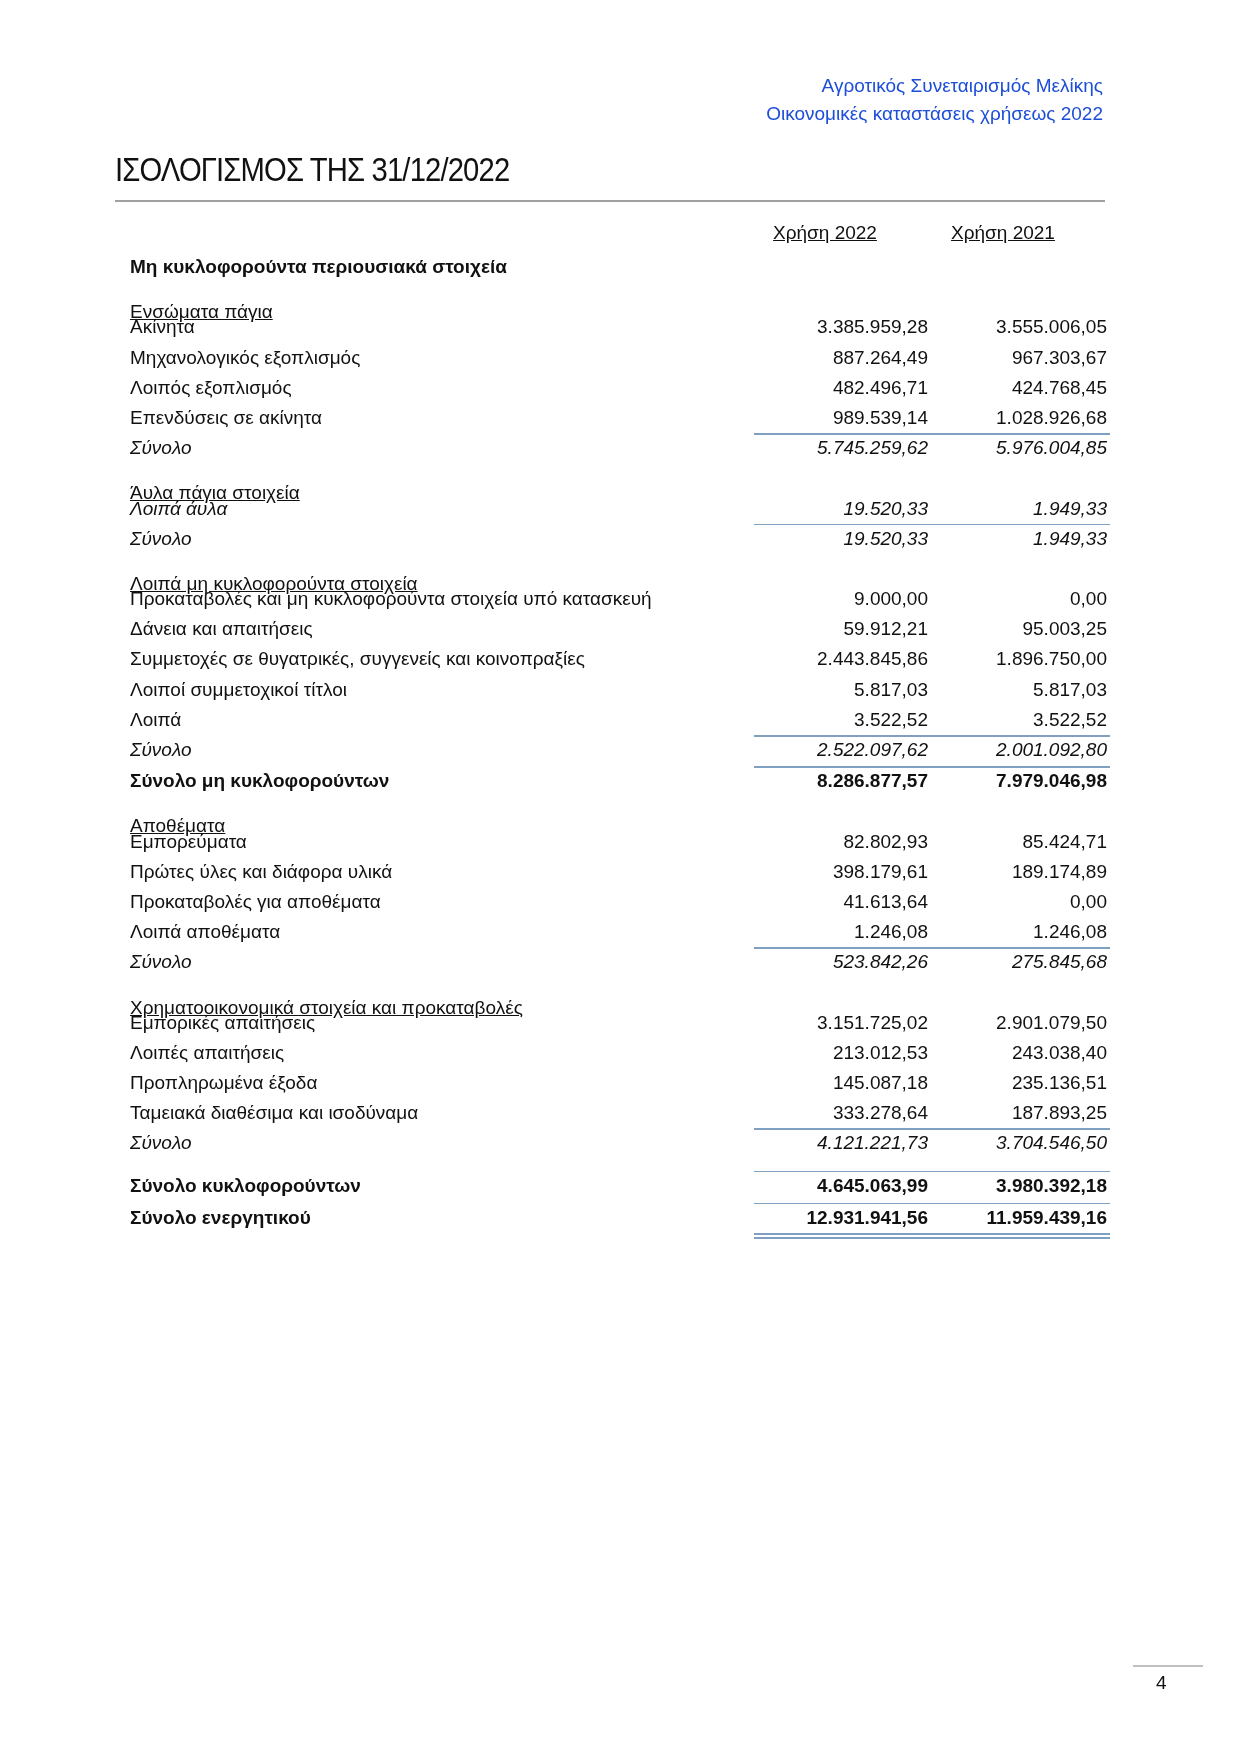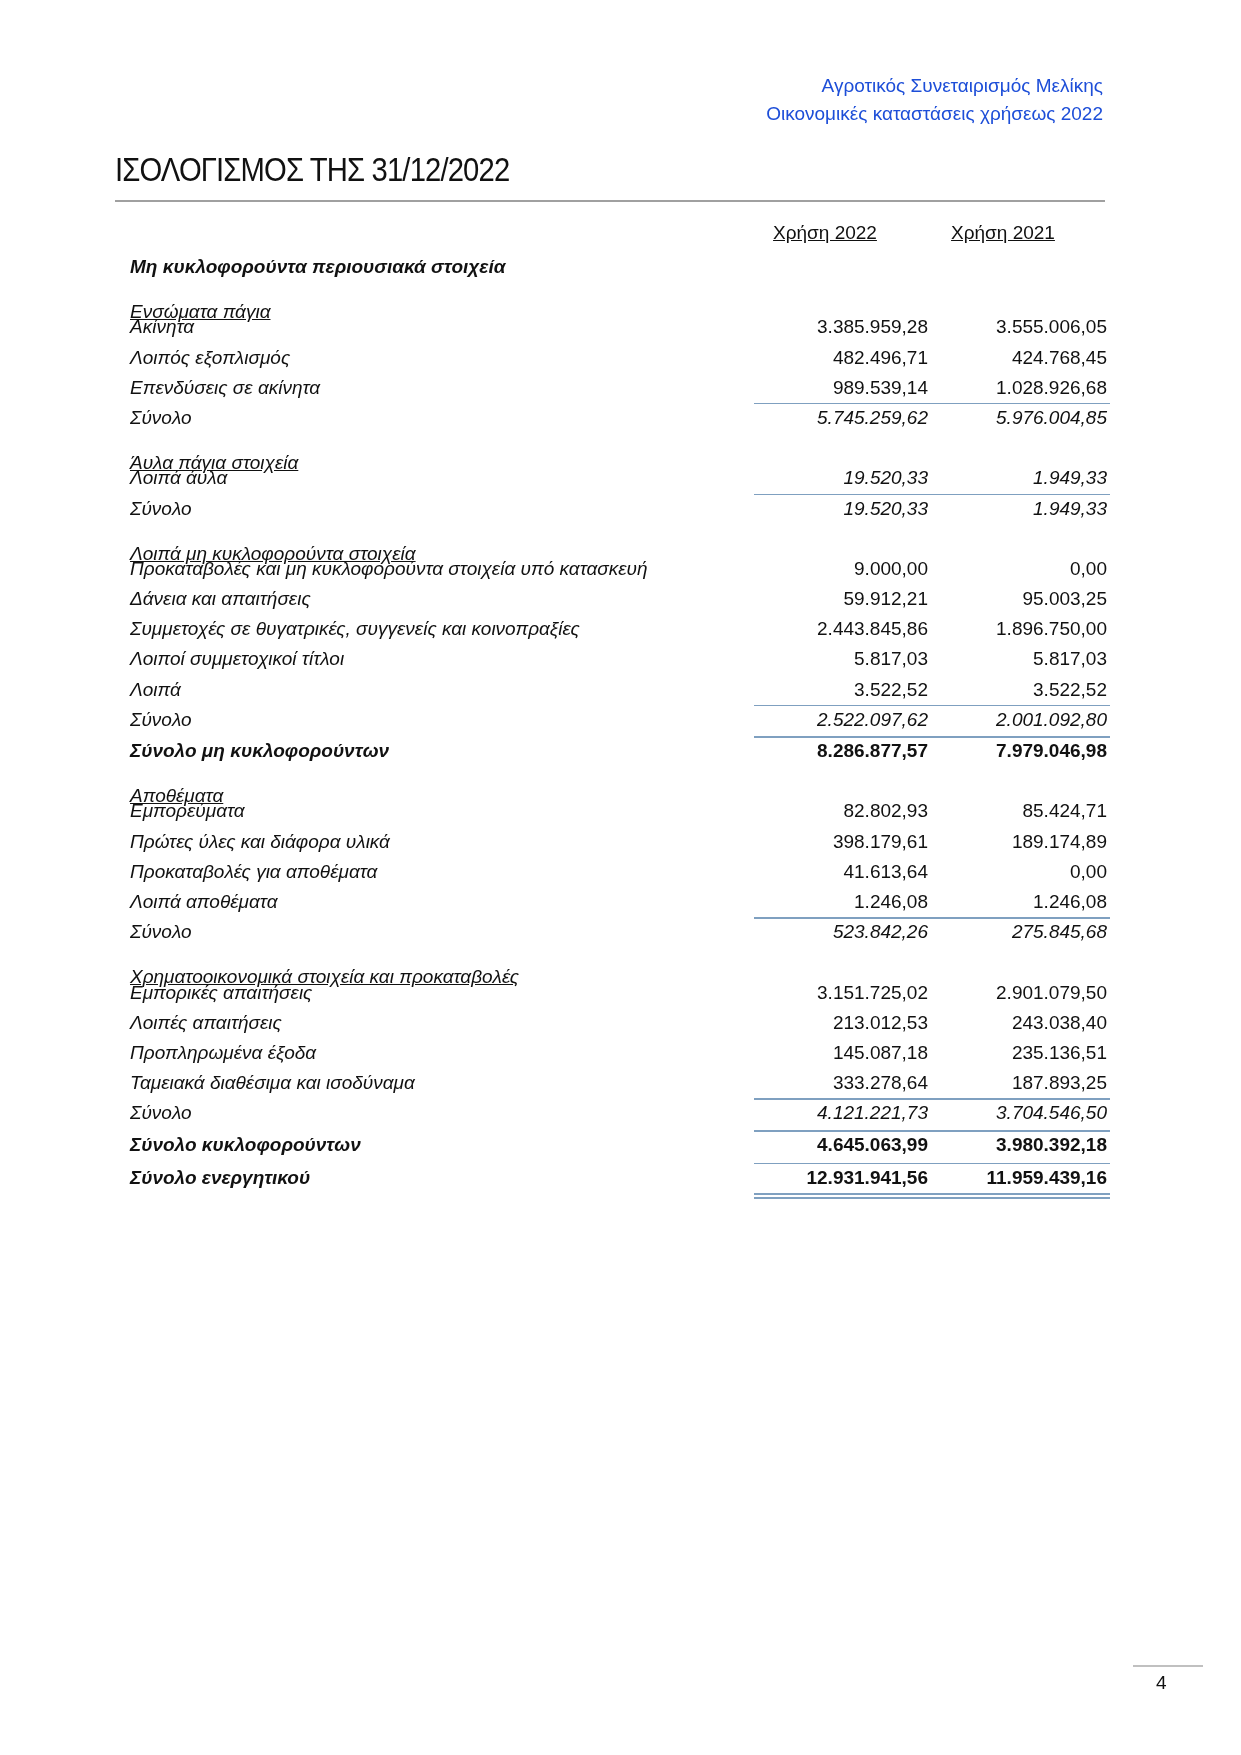--- a/index.html
+++ b/index.html
@@ -9,21 +9,21 @@
          font-size:19px; line-height:28px; color:#1d4ed8; }
   .title { position:absolute; left:115px; top:150px; font-size:34px;
            letter-spacing:-1px; color:#111; transform:scaleX(0.86); transform-origin:left; }
   .title-rule { position:absolute; left:115px; top:200px; width:990px; height:2px; background:#a0a0a0; }
   .colhead { position:absolute; top:222px; font-size:19px; font-weight:normal;
              text-decoration:underline; text-align:right; width:160px; }
   .ch1 { left:750px; text-align:center; width:150px; }
   .ch2 { left:928px; text-align:center; width:150px; }
   .table { position:absolute; left:130px; top:252px; width:980px; }
   .row { position:relative; height:30.2px; line-height:30px; font-size:19px; }
-  .row .lbl { position:absolute; left:0; white-space:nowrap;font-style:italic; }
+  .row .lbl { position:absolute; left:0; white-space:nowrap; }
   .row .v1 { position:absolute; right:182px; text-align:left; }
   .row .v2 { position:absolute; right:3px; text-align:right; }
   .row.section .lbl { font-weight:bold; }
   .row.sub .lbl { text-decoration:underline;margin-top:15px; }
   .row.total .lbl, .row.total .v1, .row.total .v2 { font-style:italic; }
   .row.grand .lbl, .row.grand .v1, .row.grand .v2 { font-weight:bold; }
   .rule-top::before { content:""; position:absolute; left:624px; width:356px; top:0; height:1.5px; background:#7fa0c0; }
   .dbl::after { content:""; position:absolute; left:624px; width:356px; bottom:-6px; height:2px;
                 border-top:2px solid #7fa0c0; border-bottom:2px solid #7fa0c0; }
   .foot-rule { position:absolute; left:1133px; top:1665px; width:70px; height:2px; background:#c0c0c0; }
@@ -54,20 +54,25 @@
       <span class="lbl">Ενσώματα πάγια</span>
       <span class="v1"></span>
       <span class="v2"></span>
     </div>
     <div class="row">
       <span class="lbl">Ακίνητα</span>
       <span class="v1">3.385.959,28</span>
       <span class="v2">3.555.006,05</span>
     </div>
     <div class="row">
+      <span class="lbl">Μηχανολογικός εξοπλισμός</span>
+      <span class="v1">887.264,49</span>
+      <span class="v2">967.303,67</span>
+    </div>
+    <div class="row">
       <span class="lbl">Λοιπός εξοπλισμός</span>
       <span class="v1">482.496,71</span>
       <span class="v2">424.768,45</span>
     </div>
     <div class="row">
       <span class="lbl">Επενδύσεις σε ακίνητα</span>
       <span class="v1">989.539,14</span>
       <span class="v2">1.028.926,68</span>
     </div>
     <div class="row total rule-top">
@@ -183,21 +188,21 @@
     <div class="row">
       <span class="lbl">Ταμειακά διαθέσιμα και ισοδύναμα</span>
       <span class="v1">333.278,64</span>
       <span class="v2">187.893,25</span>
     </div>
     <div class="row total rule-top">
       <span class="lbl">Σύνολο</span>
       <span class="v1">4.121.221,73</span>
       <span class="v2">3.704.546,50</span>
     </div>
-    <div class="row grand rule-top" style="margin-top: 2px;">
+    <div class="row grand rule-top" style="margin-top: 12px;">
       <span class="lbl">Σύνολο κυκλοφορούντων</span>
       <span class="v1">4.645.063,99</span>
       <span class="v2">3.980.392,18</span>
     </div>
     <div class="row grand rule-top dbl" style="margin-top: 2px;">
       <span class="lbl">Σύνολο ενεργητικού</span>
       <span class="v1">12.931.941,56</span>
       <span class="v2">11.959.439,16</span>
     </div>
   </div>

